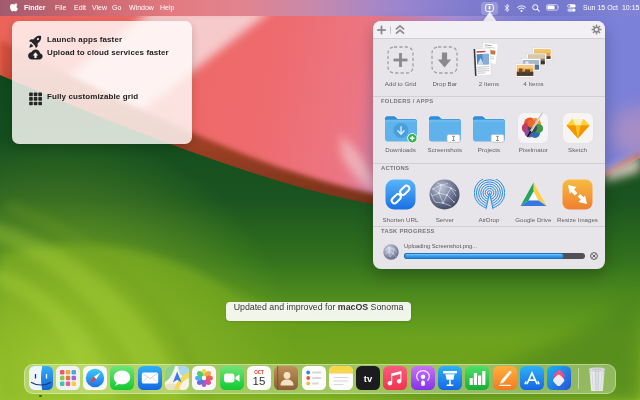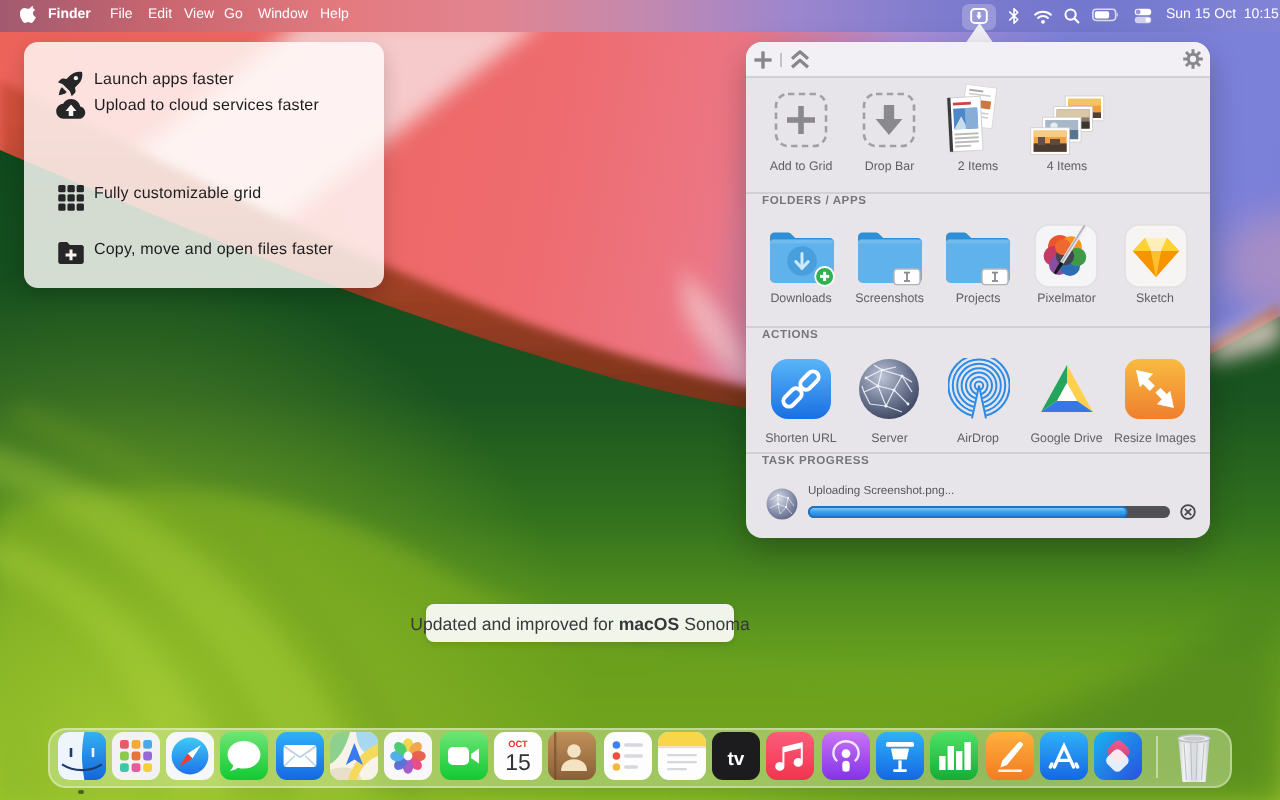--- a/index.html
+++ b/index.html
@@ -9,31 +9,31 @@
   
   #menubar{left:0;top:0;width:640px;height:16px;z-index:5;
     background:linear-gradient(90deg,#a25a70 0%,#c9666f 13%,#e37a80 27%,#e2848f 38%,#c489ae 50%,#9c86cf 62%,#7d7bce 74%,#7377cd 85%,#8184d6 100%);
     display:flex;align-items:center;color:#fff;font-size:7px;}
   #menubar .mi{position:absolute;top:0;height:16px;line-height:16px;white-space:nowrap;}
   
   #card{left:12px;top:21px;width:180px;height:123px;z-index:4;border-radius:7px;
     background:rgba(255,252,250,0.82);box-shadow:0 4px 10px rgba(0,0,0,0.18);}
   #card .row{position:absolute;left:0;width:180px;height:16px;}
   #card .ric{position:absolute;left:16px;top:0.5px;width:15px;height:15px;}
-  #card .rtx{position:absolute;left:35px;top:1.5px;font-size:8px;font-weight:400;color:#1d1d1f;white-space:nowrap;letter-spacing:0.1px;}
+  #card .rtx{position:absolute;left:35px;top:1.5px;font-size:8px;font-weight:700;color:#1d1d1f;white-space:nowrap;letter-spacing:0.1px;}
   
   #panel{left:373px;top:21px;width:232px;height:248px;z-index:6;border-radius:8px;
     background:#e7e5e9;box-shadow:0 6px 16px rgba(0,0,0,0.25);}
   #panel .sec{position:absolute;font-size:5.8px;font-weight:700;color:#76767a;letter-spacing:0.3px;}
   #panel .lbl{position:absolute;font-size:6.2px;color:#606065;text-align:center;white-space:nowrap;}
   #panel .div{position:absolute;left:0;width:232px;height:1px;background:#d2d0d4;}
   
-  #caption{left:213px;top:302px;width:154px;height:19px;z-index:3;border-radius:4px;
+  #caption{left:226px;top:302px;width:185px;height:19px;z-index:3;border-radius:4px;
     background:rgba(249,250,245,0.95);box-shadow:0 1px 3px rgba(0,0,0,0.12);
-    display:flex;align-items:center;justify-content:center;
+    display:flex;justify-content:center;
     font-size:8.8px;color:#38383a;white-space:nowrap;}
   
   #dock{left:24px;top:363.5px;width:592px;height:30px;z-index:4;border-radius:9px;
     background:rgba(225,242,185,0.42);border:0.5px solid rgba(255,255,255,0.35);box-sizing:border-box;}
   .dicon{position:absolute;top:366.3px;width:24px;height:24px;}
 </style>
 </head>
 <body>
 
 <svg class="abs" style="left:0;top:0;z-index:0" width="640" height="400" viewBox="0 0 640 400">
@@ -164,27 +164,20 @@
       <rect x="1.2" y="6.5" width="3.9" height="3.9" rx="0.8"></rect>
           <rect x="6.1" y="6.5" width="3.9" height="3.9" rx="0.8"></rect>
           <rect x="11" y="6.5" width="3.9" height="3.9" rx="0.8"></rect>
       <rect x="1.2" y="11.4" width="3.9" height="3.9" rx="0.8"></rect>
           <rect x="6.1" y="11.4" width="3.9" height="3.9" rx="0.8"></rect>
           <rect x="11" y="11.4" width="3.9" height="3.9" rx="0.8"></rect>
     </g>
       </svg>
     <span class="rtx">Fully customizable grid</span>
   </div>
-  <div class="row" style="top:97.5px">
-    <svg class="ric" viewBox="0 0 16 16">
-      <path fill="#262628" d="M1.2,3.3 C1.2,2.6 1.7,2.1 2.4,2.1 L5.9,2.1 L7.4,3.7 L13.6,3.7 C14.3,3.7 14.8,4.2 14.8,4.9 L14.8,12.6 C14.8,13.3 14.3,13.8 13.6,13.8 L2.4,13.8 C1.7,13.8 1.2,13.3 1.2,12.6 Z"></path>
-      <path fill="#fdf3f1" d="M8,5.9 L8,8 L10.1,8 L10.1,9.6 L8,9.6 L8,11.7 L6.4,11.7 L6.4,9.6 L4.3,9.6 L4.3,8 L6.4,8 L6.4,5.9 Z" transform="translate(0.8,0.2)"></path>
-    </svg>
-    <span class="rtx">Copy, move and open files faster</span>
-  </div>
 </div>
 
 <svg class="abs" style="left:480px;top:11px;z-index:6" width="20" height="11" viewBox="0 0 20 11">
   <path d="M9.8,0.5 L17,11 L2.5,11 Z" fill="#f2f0f4"></path>
 </svg>
 <div id="panel" class="abs">
   <div class="abs" style="left:0;top:0;width:232px;height:17px;background:#f2f0f4;border-radius:8px 8px 0 0"></div>
   <svg class="abs" style="left:3px;top:2.5px" width="34" height="12" viewBox="0 0 34 12">
     <line x1="5.5" y1="1.7" x2="5.5" y2="10.3" stroke="#87878b" stroke-width="1.7"></line>
     <line x1="1.2" y1="6" x2="9.8" y2="6" stroke="#87878b" stroke-width="1.7"></line>

